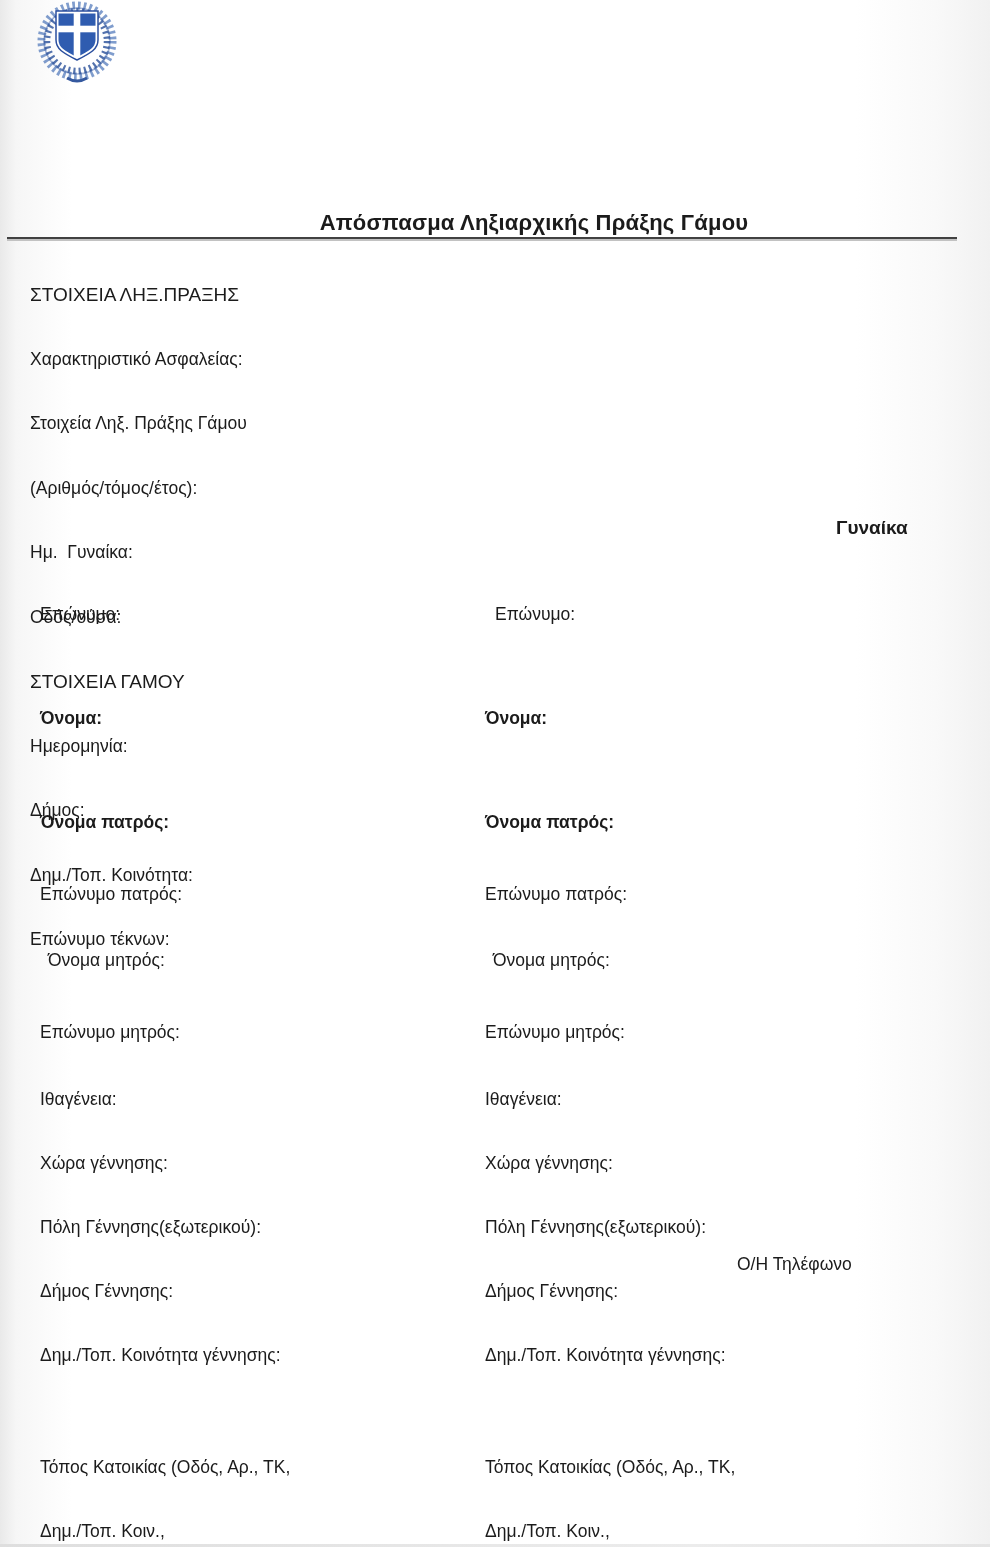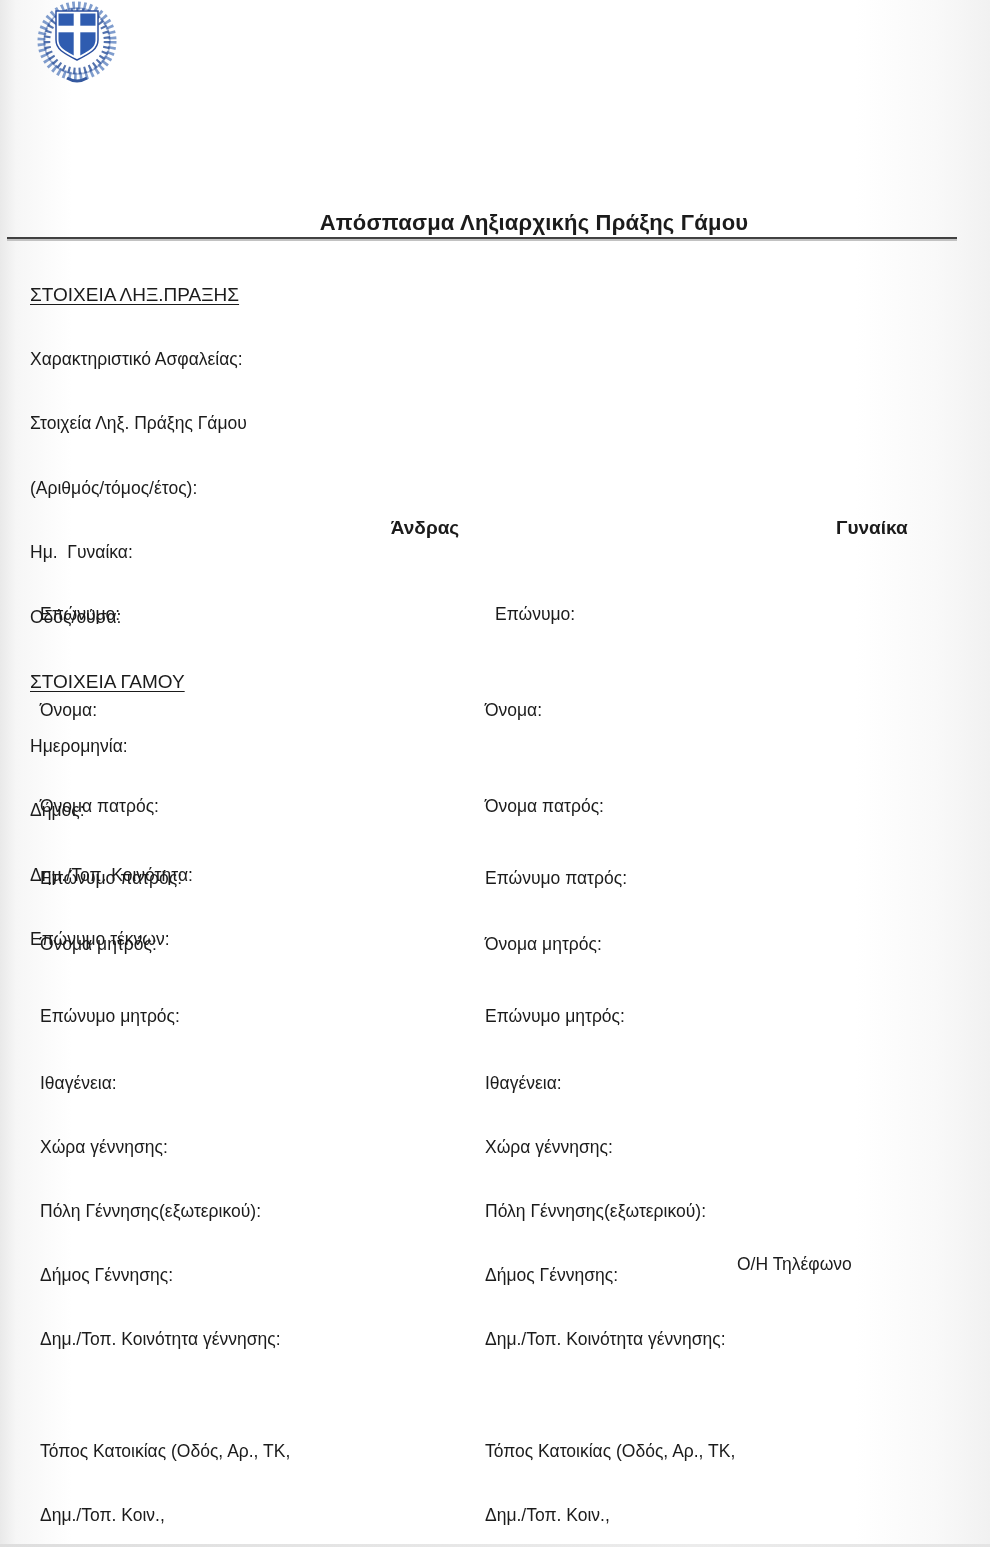--- a/index.html
+++ b/index.html
@@ -17,32 +17,32 @@
   }
   .emblem{position:absolute;left:31px;top:-1px;width:92px;height:86px;}
   .header-block{position:absolute;left:30px;top:83px;white-space:pre;}
   .country{font-size:20px;line-height:24px;letter-spacing:.5px;}
   .hline{font-size:17.5px;line-height:21px;}
   .doc-title{position:absolute;left:0;top:210px;width:990px;text-align:center;
     font-size:22px;font-weight:bold;letter-spacing:.2px;padding-left:39px;}
   .title-rule{position:absolute;left:7px;top:237px;width:950px;height:2px;
     background:#414141;box-shadow:0 2px 0 #c2c2c2;}
   .sections{position:absolute;left:30px;top:241px;white-space:pre;font-size:17.5px;line-height:21.5px;}
-  .sec-heading{font-size:19px;text-decoration:underline;text-underline-offset:3px;}
+  .sec-heading{font-size:19px;text-underline-offset:3px;}
   .col-header{position:absolute;top:517px;font-size:19px;font-weight:bold;}
   .col-header.man{left:0;width:850px;text-align:center;}
   .col-header.woman{left:836px;}
   .fields-col{position:absolute;top:561px;width:440px;font-size:17.5px;white-space:pre;}
   .fields-col.left{left:40px;}
   .fields-col.right{left:485px;}
   .f{height:22px;line-height:22px;}
-  .mt24{margin-top:32px;}
+  .mt24{margin-top:40px;font-weight:bold;}
   .mt8{margin-top:8px;}
   .mt3{margin-top:3px;}
-  .mt2{margin-top:2px;}
+  .mt2{margin-top:2px;margin-left:8px;}
   .mt32{margin-top:48px;}
   .indent-first{padding-left:10px;}
   .signature{position:absolute;left:737px;top:1253px;font-size:17.5px;line-height:22px;}
 </style>
 </head>
 <body>
 
 <div class="page">
 
   <svg class="emblem" viewBox="0 0 92 86" aria-hidden="true">
@@ -77,21 +77,20 @@
     <div>(Αριθμός/τόμος/έτος):</div>
     <div>Ημ.  Γυναίκα:</div>
     <div>Οδός/ούσα:</div>
     <div class="sec-heading">ΣΤΟΙΧΕΙΑ ΓΑΜΟΥ</div>
     <div>Ημερομηνία:</div>
     <div>Δήμος:</div>
     <div>Δημ./Τοπ. Κοινότητα:</div>
     <div>Επώνυμο τέκνων:</div>
   </div>
 
-  <div class="col-header man">Άνδρας</div>
   <div class="col-header woman">Γυναίκα</div>
 
   <div class="fields-col left">
     <div class="f">Επώνυμο:</div>
     <div class="f mt24">Όνομα:</div>
     <div class="f mt24">Όνομα πατρός:</div>
     <div class="f mt8">Επώνυμο πατρός:</div>
     <div class="f mt2">Όνομα μητρός:</div>
     <div class="f mt8">Επώνυμο μητρός:</div>
     <div class="f mt3">Ιθαγένεια:</div>

